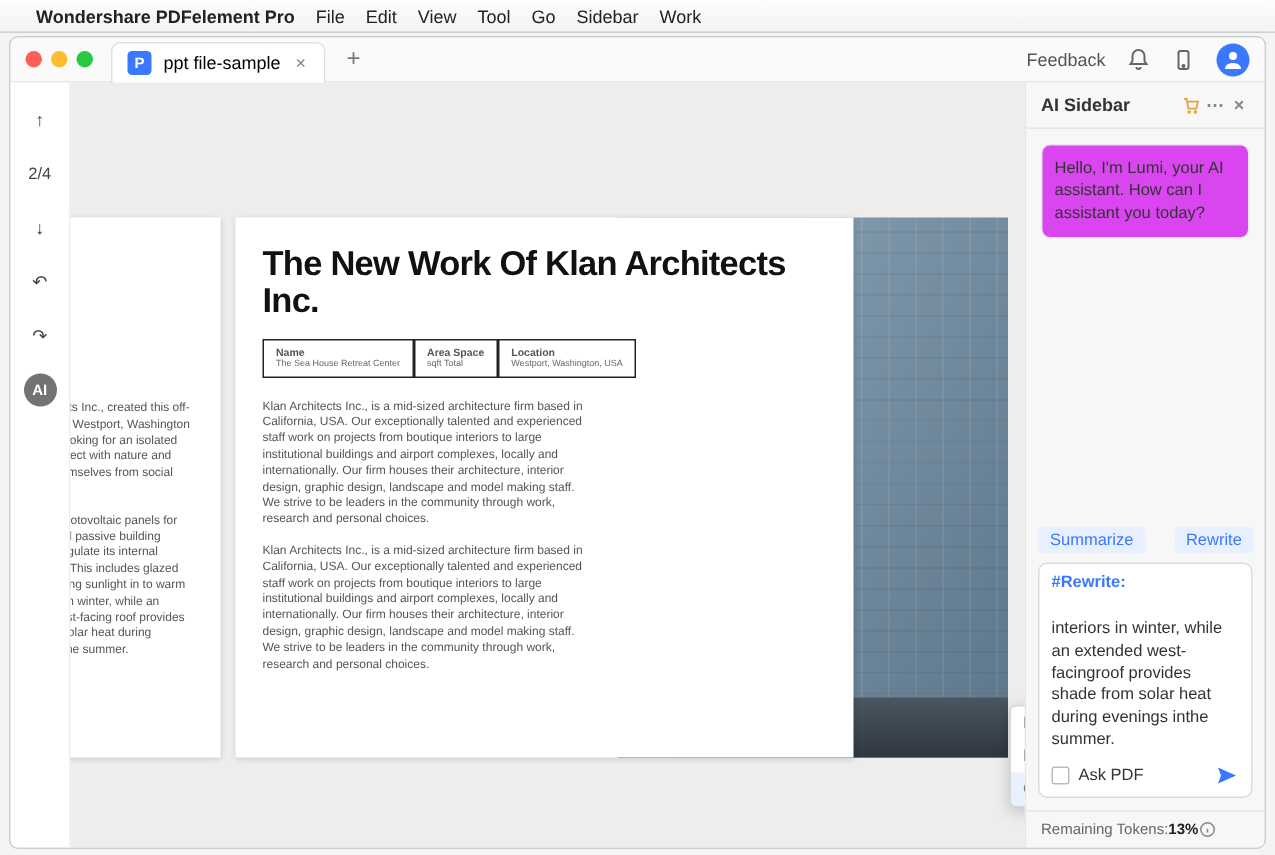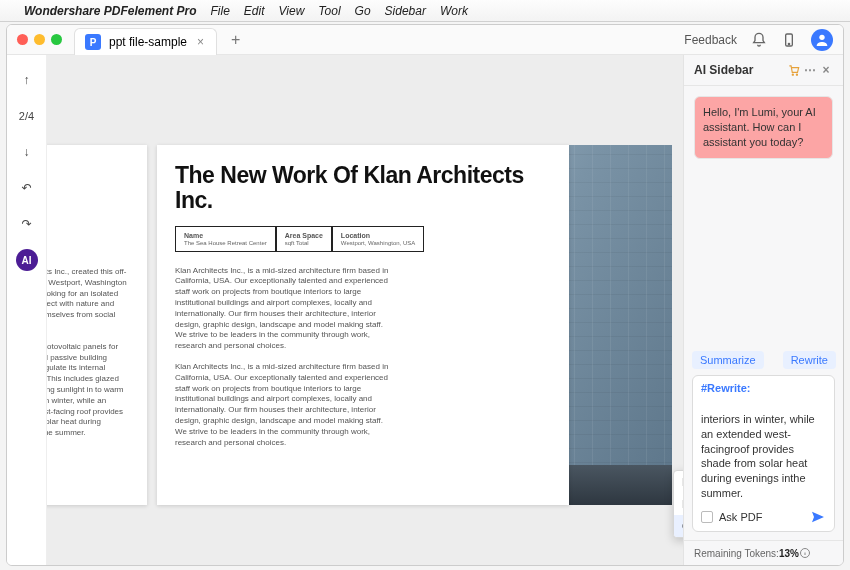--- a/index.html
+++ b/index.html
@@ -1,55 +1,55 @@
 <!DOCTYPE html>
 <html><head>
 <meta charset="utf-8">
 <style>
 * { margin: 0; padding: 0; box-sizing: border-box; font-family: -apple-system, BlinkMacSystemFont, "Segoe UI", Arial, sans-serif; }
 body { width: 850px; height: 570px; overflow: hidden; background: #f4f4f4; }
-.menubar { height: 22px; background: linear-gradient(#fdfdfd,#f3f3f3); border-bottom: 1px solid #d0d0d0; display: flex; align-items: center; padding: 0 10px; font-size: 12px; gap: 14px; color: #222; font-style: italic; }
+.menubar { height: 22px; background: linear-gradient(#fdfdfd,#f3f3f3); border-bottom: 1px solid #d0d0d0; display: flex; align-items: center; padding: 0 10px; font-size: 12px; gap: 14px; color: #222; }
 .menubar .apple { font-size: 13px; }
 .menubar .appname { font-weight: 700; }
 .window { position: absolute; left: 6px; top: 24px; right: 6px; bottom: 4px; background: #fff; border: 1px solid #ccc; border-radius: 6px; display: flex; flex-direction: column; overflow: hidden; }
 .titlebar { height: 30px; display: flex; align-items: center; padding: 0 10px; border-bottom: 1px solid #e6e6e6; background: #fafafa; }
 .traffic { display: flex; gap: 6px; margin-right: 12px; }
 .dot { width: 11px; height: 11px; border-radius: 50%; }
 .dot.r { background:#ff5f57; } .dot.y { background:#febc2e; } .dot.g { background:#28c840; }
 .tab { display: flex; align-items: center; background: #fff; border: 1px solid #e0e0e0; border-bottom: none; border-radius: 6px 6px 0 0; height: 28px; padding: 0 10px; font-size: 12px; gap: 8px; position: relative; top: 2px; }
 .tab .ticon { width: 16px; height: 16px; background:#3a79ff; border-radius: 3px; display:flex;align-items:center;justify-content:center;color:#fff;font-size:10px;font-weight:700;}
 .tab .tx { color:#888; cursor:pointer; padding:0 2px;}
 .plus { margin-left: 14px; color:#777; font-size:16px; }
 .titlebar .spacer { flex:1; }
 .titlebar .right { display:flex; align-items:center; gap:14px; font-size:12px; color:#555; }
 .titlebar .right .avatar { width:22px; height:22px; border-radius:50%; background:#3a79ff; display:flex;align-items:center;justify-content:center;color:#fff;font-size:12px;}
 .titlebar .right svg { width:16px;height:16px; }
 .body { flex:1; display:flex; position:relative; }
 .leftrail { width: 40px; background:#fff; border-right:1px solid #eee; display:flex; flex-direction:column; align-items:center; padding-top:14px; gap:14px; color:#444; font-size:12px; }
 .leftrail .item { width:24px; height:22px; display:flex; align-items:center; justify-content:center; cursor:pointer; }
 .leftrail .pg { font-size:11px; }
-.leftrail .ai { width:22px; height:22px; border-radius:50%; background:#4c1d95; color:#fff; display:flex;align-items:center;justify-content:center;font-size:10px;font-weight:700;}
+.leftrail .ai { width:22px; height:22px; border-radius:50%; background:#737373; color:#fff; display:flex;align-items:center;justify-content:center;font-size:10px;font-weight:700;}
 .canvas { flex:1; background:#ededed; position:relative; overflow:hidden; }
 .pages { position:absolute; left:-60px; top:90px; display:flex; gap:10px; }
 .page { background:#fff; width:412px; height:360px; box-shadow:0 1px 4px rgba(0,0,0,.15); padding:18px; font-size:8px; color:#555; line-height:1.35; }
 .page1 { width:160px; padding:12px; }
 .page h1 { font-size:23px; font-weight:800; color:#111; line-height:1.1; margin-bottom:12px; letter-spacing:-0.5px;}
 .infogrid { display:flex; gap:0; margin-bottom:14px; }
 .infogrid .cell { border:1px solid #222; padding:4px 8px; font-size:7px; min-width:55px; }
 .infogrid .cell .lbl { font-weight:700; font-size:7px; }
 .infogrid .cell .val { font-size:6px; color:#666; line-height:1.1; }
 .para { margin-bottom:10px; }
 .bgimg { position:absolute; top:90px; left:365px; width:260px; height:360px; background:linear-gradient(120deg,#9fb4c4 0%,#7a93a6 40%,#5c7589 100%); }
 .bgimg::before { content:""; position:absolute; inset:0; background:repeating-linear-gradient(90deg, rgba(255,255,255,0.12) 0 1px, transparent 1px 18px), repeating-linear-gradient(0deg, rgba(0,0,0,0.08) 0 1px, transparent 1px 14px); opacity:.6;}
 .bgimg::after { content:""; position:absolute; left:0; right:0; bottom:0; height:40px; background:linear-gradient(#4a5661,#2e3740); }
 .sidebar { width: 160px; border-left:1px solid #e3e3e3; background:#f7f7f8; display:flex; flex-direction:column; font-size:12px; }
 .sbhead { display:flex; align-items:center; padding:8px 10px; border-bottom:1px solid #e6e6e6; font-weight:600; color:#333; gap:2px; }
 .sbhead .sp { flex:1; }
 .sbhead .ic { width:14px; height:14px; color:#888; cursor:pointer; }
-.bubble { margin:10px; background:#fca5a5; border:1px solid #e6e6e6; border-radius:6px; padding:8px; font-size:11px; color:#333; line-height:1.35; }
+.bubble { margin:10px; background:#d946ef; border:1px solid #e6e6e6; border-radius:6px; padding:8px; font-size:11px; color:#333; line-height:1.35; }
 .sidebar .filler { flex:1; }
 .actions { display:flex; gap:19px; padding:0 8px 6px; align-items:center; position:relative; }
 .chip { background:#e8f0ff; color:#3a79ff; font-size:11px; padding:3px 8px; border-radius:4px; cursor:pointer; }
 .more { width:18px; height:18px; display:flex; align-items:center; justify-content:center; color:#3a79ff; cursor:pointer; border:1px solid #cddcff; border-radius:3px; font-size:14px; position:relative; }
 .composer { margin:0 8px 8px; background:#fff; border:1px solid #dcdcdc; border-radius:6px; padding:6px 8px; font-size:11px; color:#333; position:relative; }
 .composer .tag { color:#3a79ff; font-weight:600; margin-bottom:18px; }
 .composer .txt { line-height:1.35; }
 .composer .row2 { display:flex; align-items:center; margin-top:8px; gap:6px; }
 .composer .chk { width:12px; height:12px; border:1px solid #bbb; border-radius:2px; }
 .composer .send { margin-left:auto; color:#3a79ff; }

